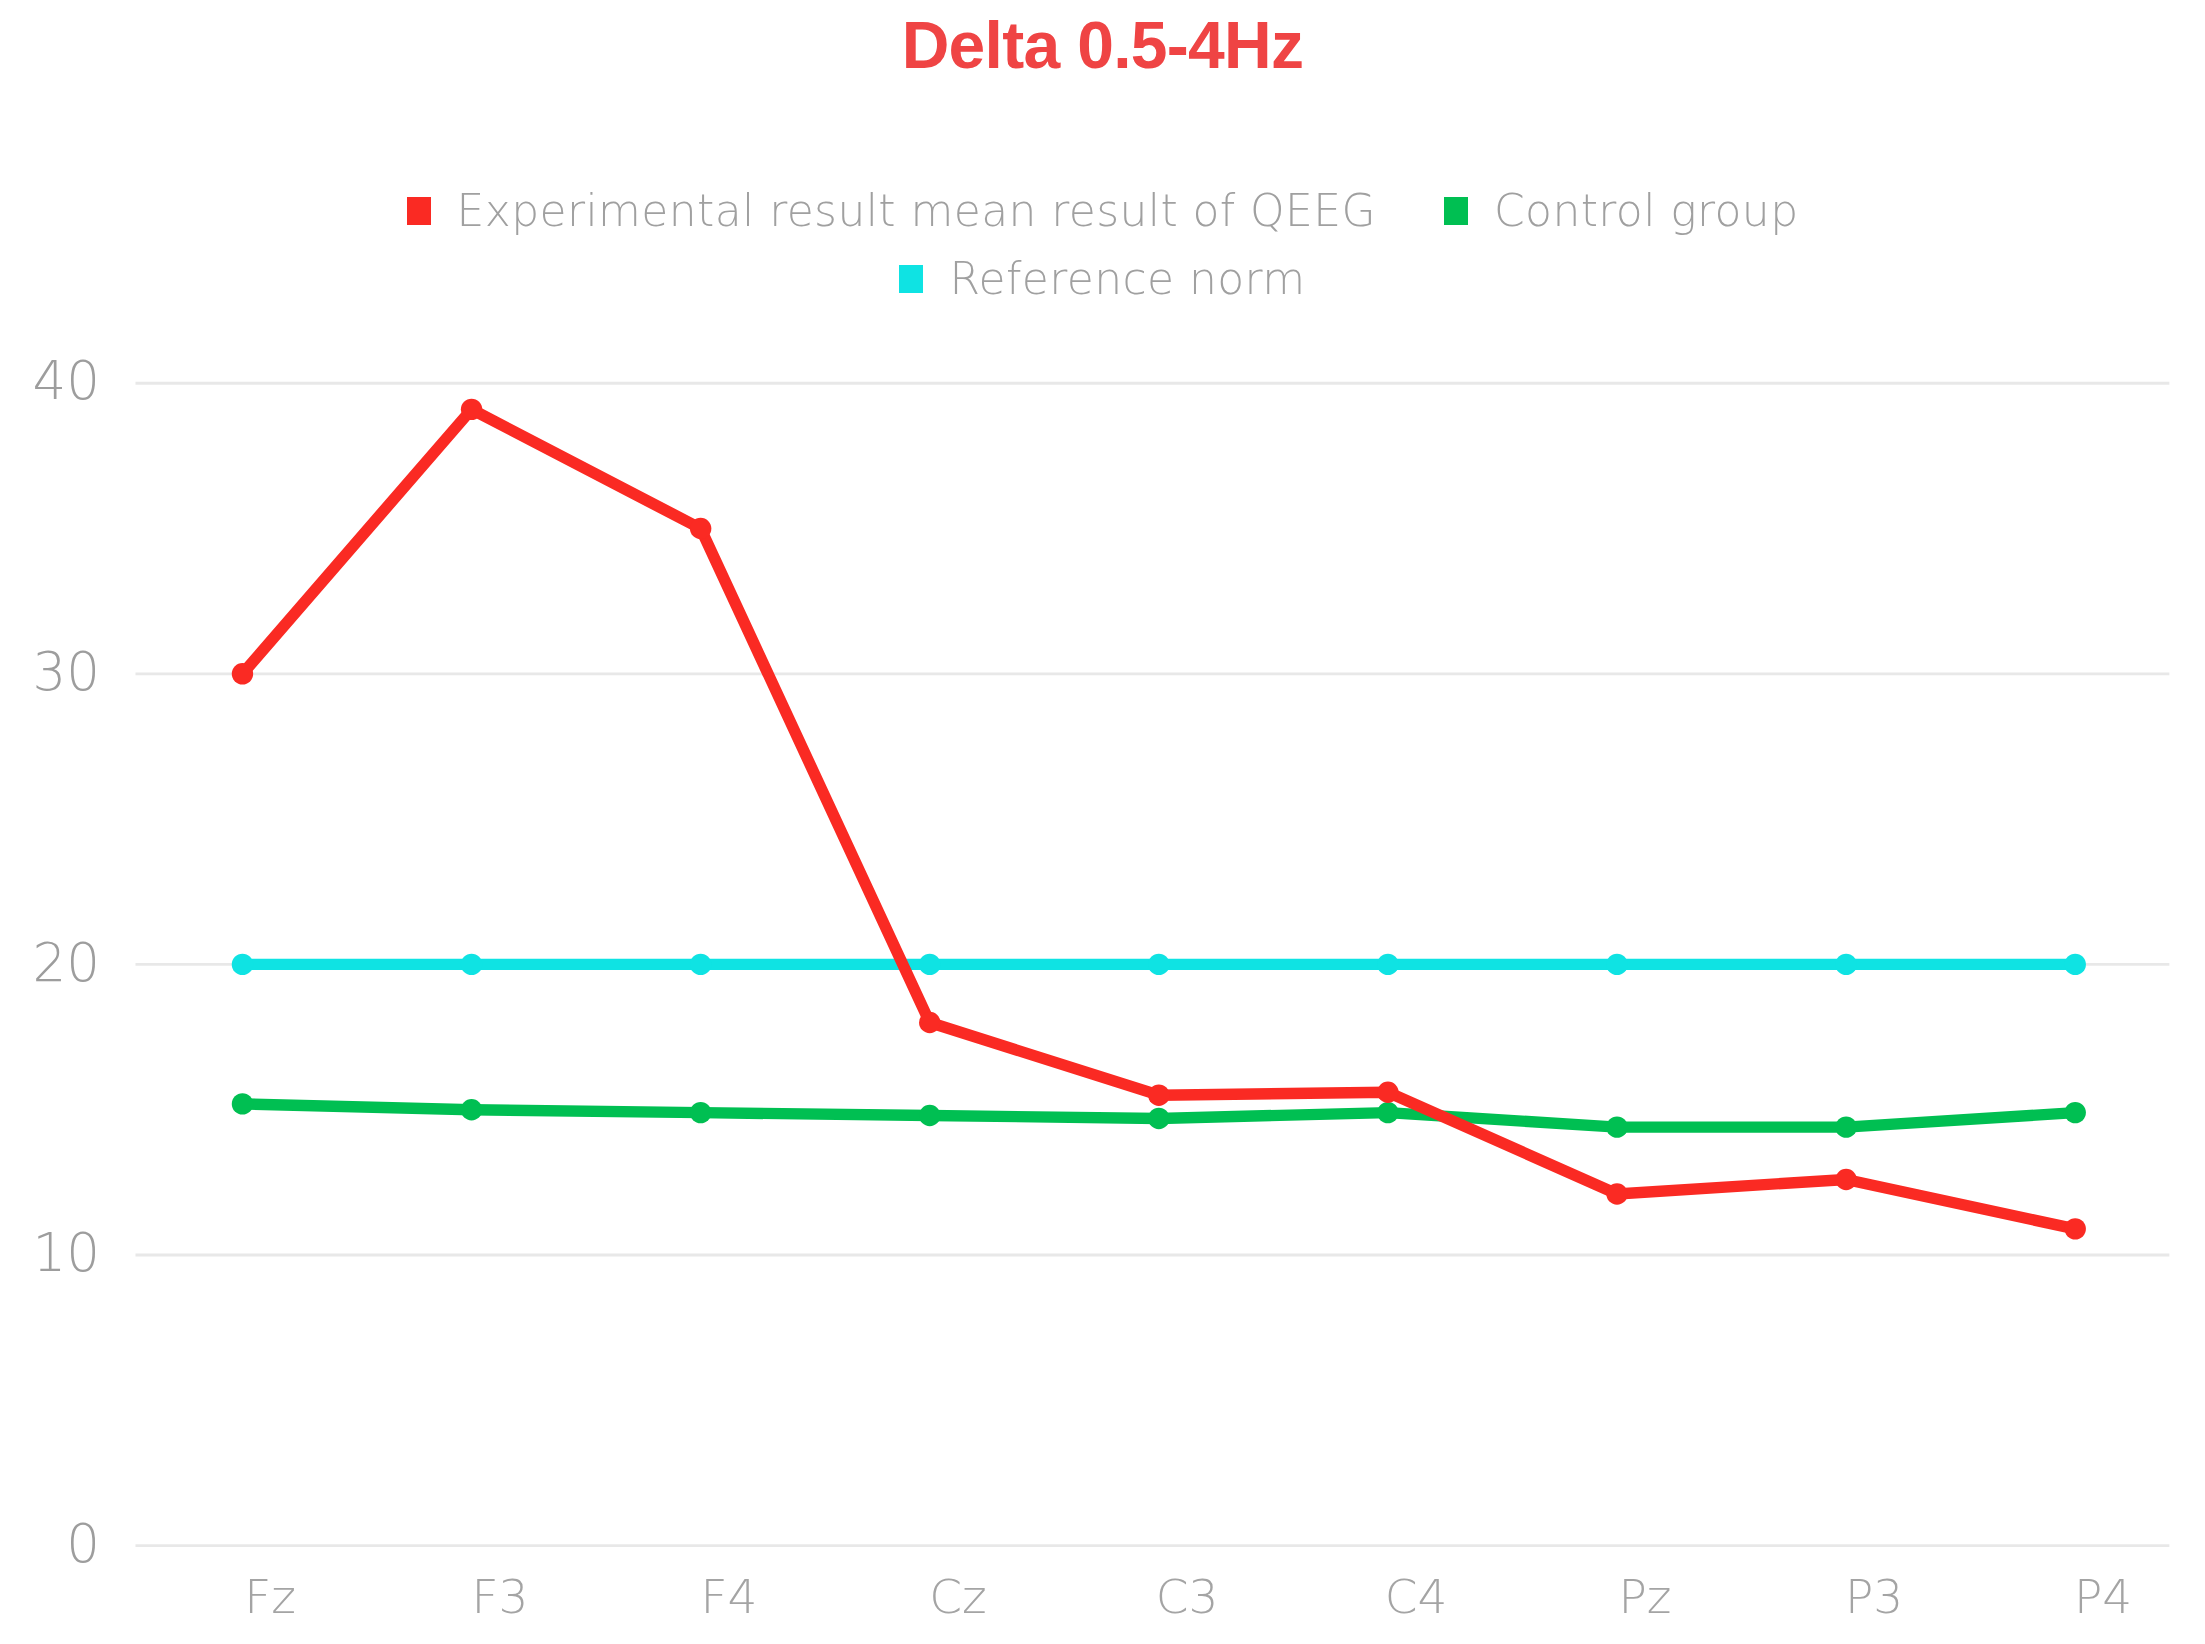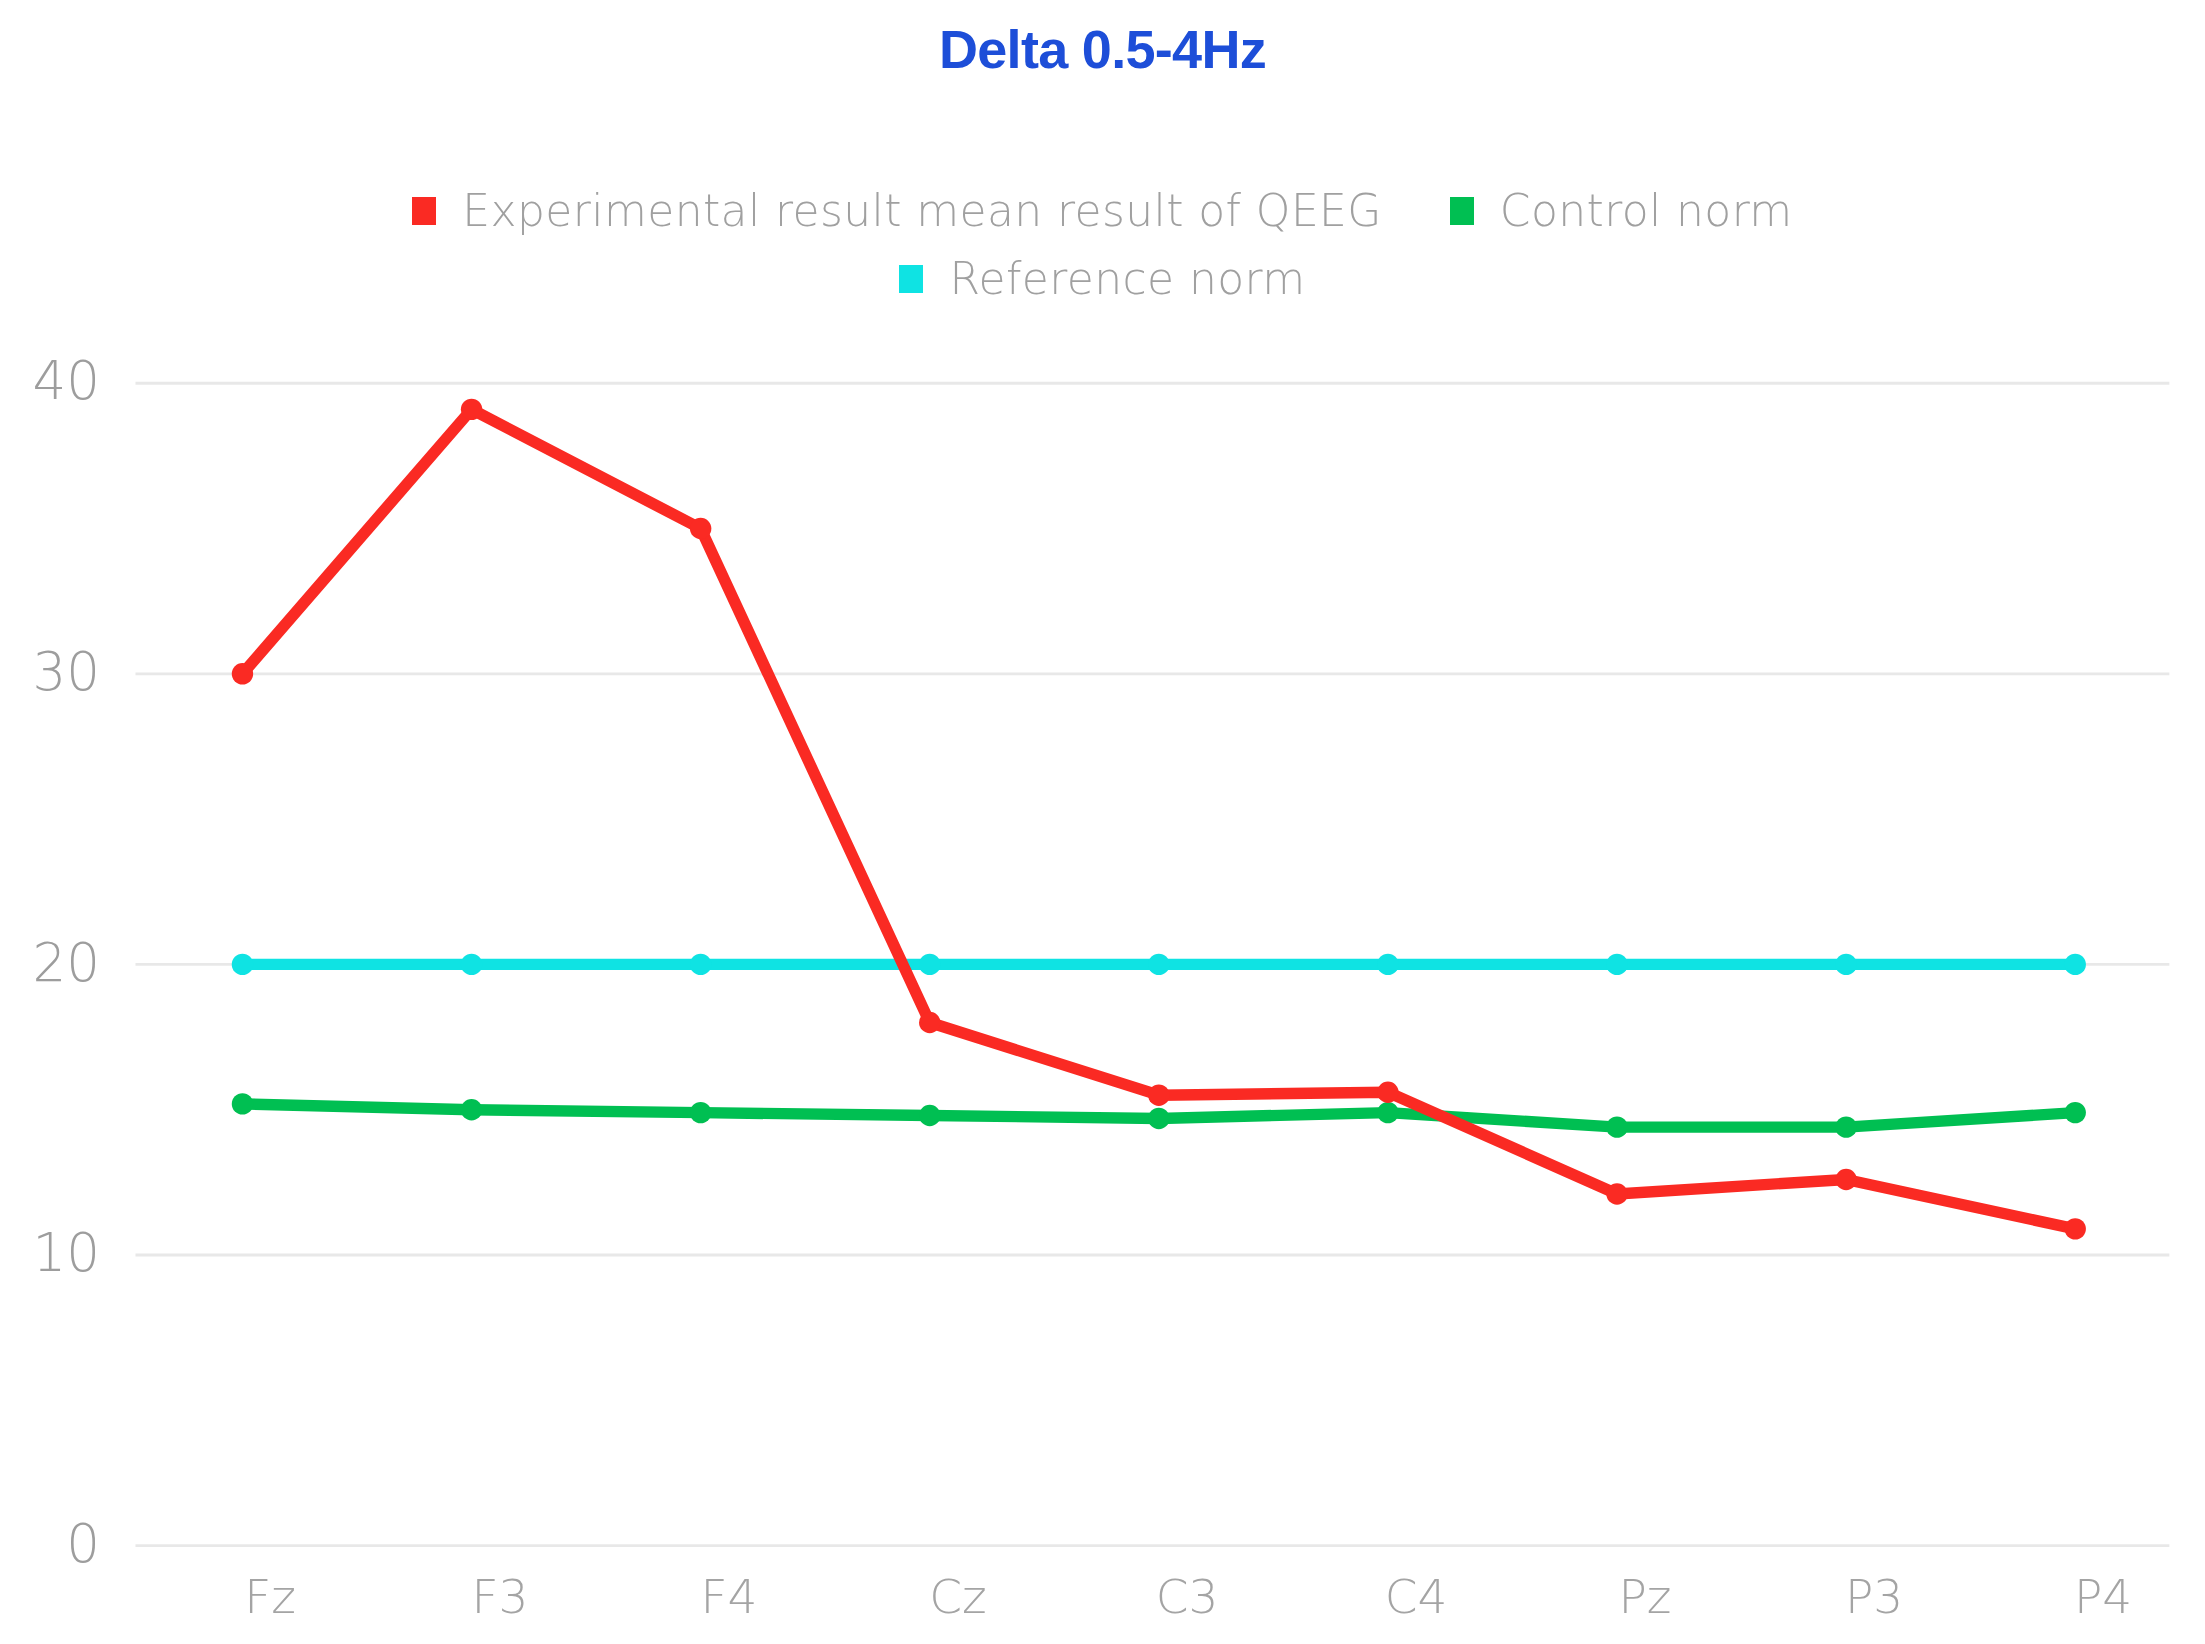--- a/index.html
+++ b/index.html
@@ -11,27 +11,27 @@
     overflow: hidden;
   }
   #chart-root {
     position: relative;
     width: 2205px;
     height: 1645px;
     background: #ffffff;
   }
   #chart-title {
     position: absolute;
-    top: 18px;
+    top: 7px;
     left: 0;
     width: 100%;
     text-align: center;
-    font-size: 54px;
+    font-size: 66px;
     font-weight: bold;
-    color: #1d4ed8;
+    color: #ef4444;
     letter-spacing: -0.7px;
     font-family: "Liberation Sans", sans-serif;
   }
   #legend {
     position: absolute;
     top: 177px;
     left: 0;
     width: 100%;
   }
   .legend-row {
@@ -99,21 +99,21 @@
   <div id="chart-title">Delta 0.5-4Hz</div>
 
   <div id="legend">
     <div class="legend-row">
       <div class="legend-item">
         <span class="legend-swatch" style="background: rgb(250, 42, 35);"></span>
         <span class="legend-label">Experimental result mean result of QEEG</span>
       </div>
       <div class="legend-item">
         <span class="legend-swatch" style="background: rgb(0, 191, 82);"></span>
-        <span class="legend-label">Control norm</span>
+        <span class="legend-label">Control group</span>
       </div>
     </div>
     <div class="legend-row">
       <div class="legend-item">
         <span class="legend-swatch" style="background: rgb(15, 227, 227);"></span>
         <span class="legend-label">Reference norm</span>
       </div>
     </div>
   </div>
 

